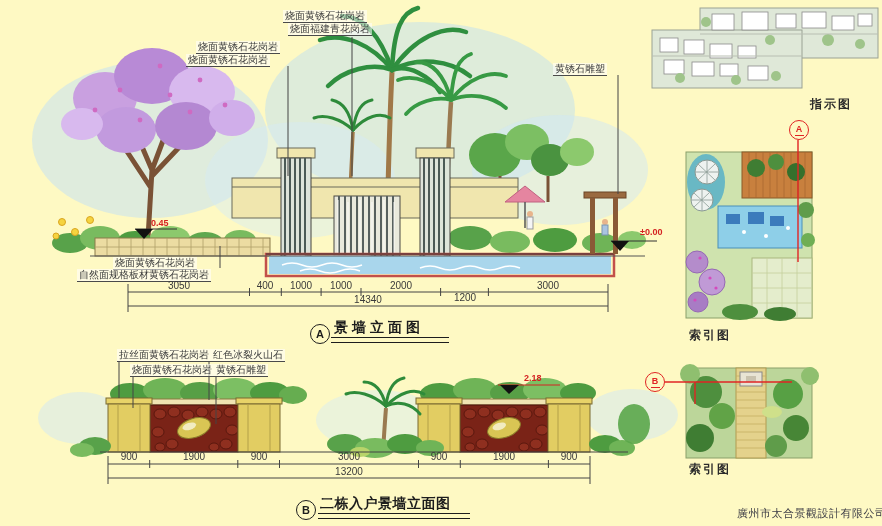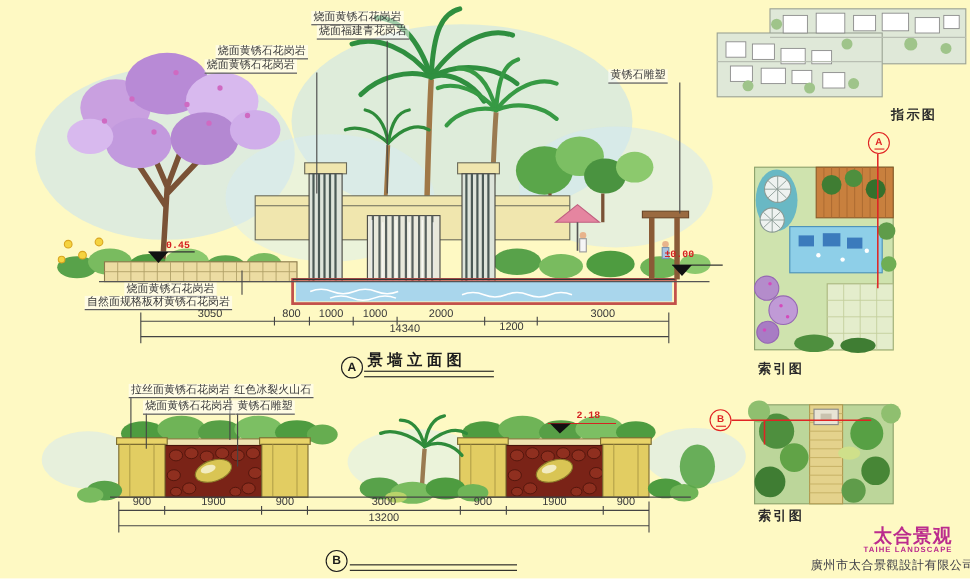--- a/index.html
+++ b/index.html
@@ -1,21 +1,21 @@
 <!DOCTYPE html>
 <html><head>
 <meta charset="utf-8">
 <style>
   html,body{margin:0;padding:0;background:#fff;}
   .sheet{position:relative;width:882px;height:526px;background:#fef9c3;overflow:hidden;
          font-family:"Liberation Sans","DejaVu Sans",sans-serif;}
   .abs{position:absolute;white-space:nowrap;}
   .anno{font-size:10px;line-height:11px;color:#3a3a3a;border-bottom:1px solid #4a4a4a;padding:0 2px 1px 2px;background:rgba(255,255,255,.55);}
   .dim{font-size:10px;color:#3a3a3a;transform:translateX(-50%);}
-  .ev{font-size:9px;font-weight:bold;color:#d42222;font-family:Liberation Mono, monospace;}
+  .ev{font-size:9px;font-weight:bold;color:#d42222;}
   .title-text{font-size:14px;font-weight:bold;color:#1d1d1d;text-align:right;}
   .dbl-line{height:4px;border-top:1.5px solid #1d1d1d;border-bottom:1.5px solid #1d1d1d;}
   .refcircle{width:20px;height:20px;border-radius:50%;display:flex;flex-direction:column;align-items:center;justify-content:center;box-sizing:border-box;}
   .refcircle.black{border:1.5px solid #1d1d1d;color:#1d1d1d;font-size:11px;font-weight:bold;}
   .refcircle.red{border:1.6px solid #e02424;color:#e02424;font-size:9px;font-weight:bold;}
   .refline{display:block;width:9px;height:0;border-top:1px solid #e02424;margin-top:1px;}
   .side-label{font-size:12px;font-weight:bold;color:#2b2b2b;letter-spacing:2px;}
   .logo-cn{font-size:17px;font-weight:bold;color:#bb2b8d;letter-spacing:1px;line-height:18px;}
   .logo-en{font-size:7px;font-weight:bold;color:#bb2b8d;letter-spacing:1px;line-height:8px;}
   .company{font-family:"Liberation Serif","DejaVu Serif",serif;font-size:11px;color:#3d3d46;letter-spacing:0.5px;}
@@ -388,24 +388,24 @@
 
 <span class="abs anno" style="left:283px;top:10px">烧面黄锈石花岗岩</span>
 <span class="abs anno" style="left:288px;top:23px">烧面福建青花岗岩</span>
 <span class="abs anno" style="left:196px;top:41px">烧面黄锈石花岗岩</span>
 <span class="abs anno" style="left:186px;top:54px">烧面黄锈石花岗岩</span>
 <span class="abs anno" style="left:553px;top:63px">黄锈石雕塑</span>
 <span class="abs anno" style="left:113px;top:257px">烧面黄锈石花岗岩</span>
 <span class="abs anno" style="left:77px;top:269px">自然面规格板材黄锈石花岗岩</span>
 
 <span class="abs ev" style="left:151px;top:218px">0.45</span>
-<span class="abs ev" style="left:604px;top:227px">±0.00</span>
-
-<span class="abs dim" style="left:191px;top:280px">3050</span>
-<span class="abs dim" style="left:265px;top:280px">800</span>
+<span class="abs ev" style="left:640px;top:227px">±0.00</span>
+
+<span class="abs dim" style="left:179px;top:280px">3050</span>
+<span class="abs dim" style="left:265px;top:280px">400</span>
 <span class="abs dim" style="left:301px;top:280px">1000</span>
 <span class="abs dim" style="left:341px;top:280px">1000</span>
 <span class="abs dim" style="left:401px;top:280px">2000</span>
 <span class="abs dim" style="left:465px;top:292px">1200</span>
 <span class="abs dim" style="left:548px;top:280px">3000</span>
 <span class="abs dim" style="left:368px;top:294px">14340</span>
 
 <div class="abs refcircle black" style="left:310px;top:324px">
   <span>A</span>
 </div>
@@ -424,33 +424,30 @@
 <span class="abs dim" style="left:259px;top:451px">900</span>
 <span class="abs dim" style="left:349px;top:451px">3000</span>
 <span class="abs dim" style="left:439px;top:451px">900</span>
 <span class="abs dim" style="left:504px;top:451px">1900</span>
 <span class="abs dim" style="left:569px;top:451px">900</span>
 <span class="abs dim" style="left:349px;top:466px">13200</span>
 
 <div class="abs refcircle black" style="left:296px;top:500px">
   <span>B</span>
 </div>
+<span class="abs title-text" style="left:320px;top:495px;letter-spacing:0.5px">二栋入户景墙立面图</span>
 <div class="abs dbl-line" style="left:318px;top:513px;width:152px"></div>
 
 <span class="abs side-label" style="left:810px;top:96px">指示图</span>
 <div class="abs refcircle red" style="left:789px;top:120px">
   <span>A</span>
       <i class="refline"></i>
 </div>
 <span class="abs side-label" style="left:689px;top:327px">索引图</span>
 <div class="abs refcircle red" style="left:645px;top:372px">
   <span>B</span>
       <i class="refline"></i>
 </div>
 <span class="abs side-label" style="left:689px;top:461px">索引图</span>
 
-<div class="abs" style="left:758px;top:479px;width:108px;text-align:right">
-  <div class="logo-cn">太合景观</div>
-  <div class="logo-en">TAIHE LANDSCAPE</div>
+<span class="abs company" style="left:737px;top:506px">廣州市太合景觀設計有限公司</span>
+
 </div>
-<span class="abs company" style="left:737px;top:506px">廣州市太合景觀設計有限公司</span>
-
-</div>
 
 </body></html>

